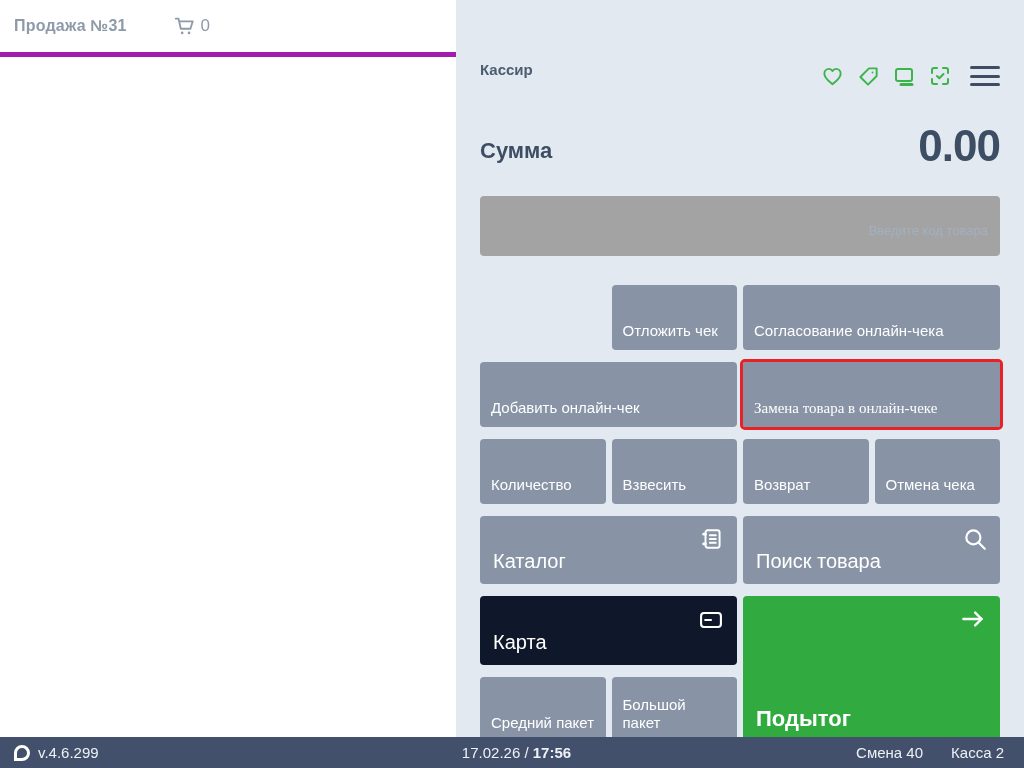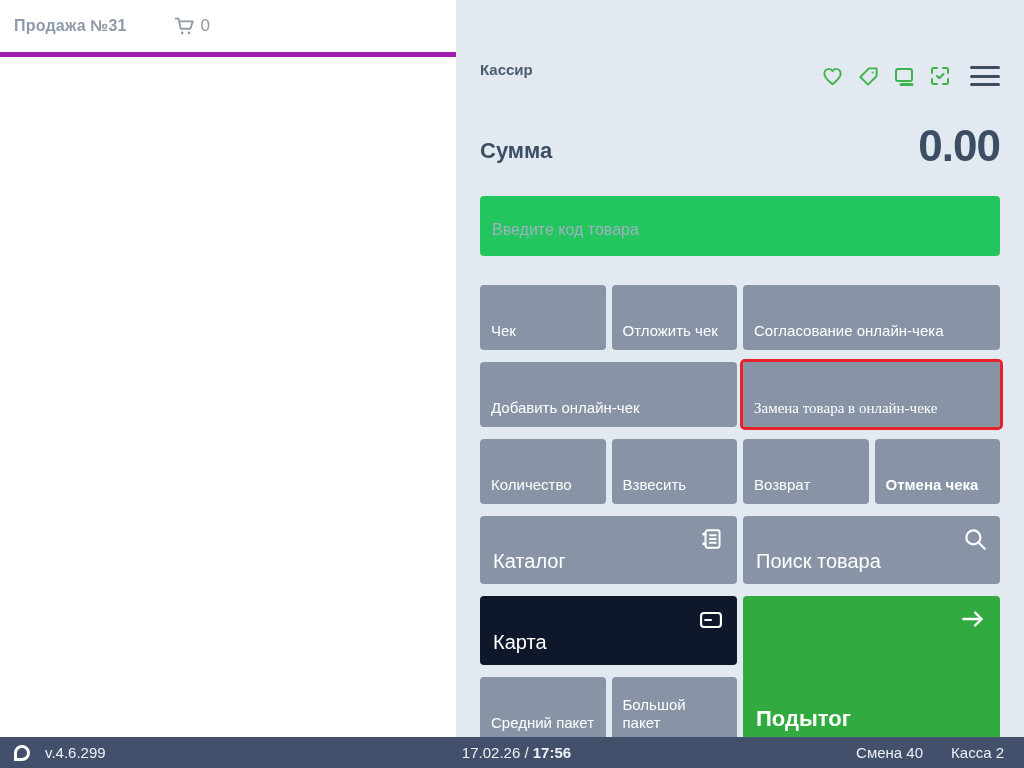--- a/index.html
+++ b/index.html
@@ -39,24 +39,25 @@
   .hicon { width: 24px; height: 24px; display: inline-flex; align-items: center; justify-content: center; cursor: pointer; }
   .hamburger { width: 30px; height: 20px; display: flex; flex-direction: column; justify-content: space-between; margin-left: 6px; cursor: pointer; }
   .hamburger span { display: block; height: 3px; background: #3f4d63; border-radius: 2px; }
 
   .sum-row { display: flex; justify-content: space-between; align-items: flex-end; margin-top: 36px; }
   .sum-label { font-size: 22px; font-weight: bold; color: #3d4e64; padding-bottom: 4px; }
   .sum-value { font-size: 44px; font-weight: bold; color: #3d4e64; letter-spacing: -1px; line-height: 1; }
 
   .code-input {
     margin-top: 28px; width: 520px; height: 60px;
-    background: #22c55e; border: none; border-radius: 4px;
+    background: #a3a3a3; border: none; border-radius: 4px;
     padding: 14px 12px 6px 12px;
-    font-size: 16px; color: #42526a; outline: none;
+    font-size: 13px; color: #42526a; outline: none;
     font-family: "Liberation Sans", sans-serif;
+    text-align: right;
   }
   .code-input::placeholder { color: #a2b0bf; opacity: 1; }
 
   .btn-grid {
     margin-top: 29px; width: 520px;
     display: grid;
     grid-template-columns: repeat(4, 1fr);
     grid-template-rows: 65px 65px 65px 68px 69px 65px;
     column-gap: 6px; row-gap: 12px;
   }
@@ -75,21 +76,21 @@
   .btn .corner-icon { position: absolute; top: 10px; right: 12px; display: inline-flex; }
   .btn-subtotal-label { font-size: 22px; font-weight: bold; }
 
   
   .footer {
     position: absolute; left: 0; bottom: 0; width: 1024px; height: 31px;
     background: #42506b;
     display: flex; align-items: center;
     color: #eef1f6; font-size: 15px;
   }
-  .footer-left { display: flex; align-items: center; gap: 15px; padding-left: 14px; }
+  .footer-left { display: flex; align-items: center; gap: 8px; padding-left: 14px; }
   .logo-mark {
     width: 16px; height: 16px;
     border: 3px solid #ffffff;
     border-radius: 50% 50% 50% 0;
   }
   .footer-center {
     position: absolute; left: 9px; right: 0; text-align: center;
   }
   .footer-center b { font-weight: bold; }
   .footer-right { margin-left: auto; display: flex; gap: 28px; padding-right: 20px; }
@@ -155,23 +156,20 @@
   </div>
 
   <div class="sum-row">
     <span class="sum-label">Сумма</span>
     <span class="sum-value">0.00</span>
   </div>
 
   <input class="code-input" type="text" placeholder="Введите код товара" style="">
 
   <div class="btn-grid">
-    <button class="btn" style="grid-column:1; grid-row:1;">
-      <span>Чек</span>
-    </button>
     <button class="btn" style="grid-column:2; grid-row:1;">
       <span>Отложить чек</span>
     </button>
     <button class="btn" style="grid-column:3/5; grid-row:1;">
       <span>Согласование онлайн-чека</span>
     </button>
 
     <button class="btn" style="grid-column:1/3; grid-row:2;">
       <span>Добавить онлайн-чек</span>
     </button>
@@ -181,21 +179,21 @@
 
     <button class="btn" style="grid-column:1; grid-row:3;">
       <span>Количество</span>
     </button>
     <button class="btn" style="grid-column:2; grid-row:3;">
       <span>Взвесить</span>
     </button>
     <button class="btn" style="grid-column:3; grid-row:3;">
       <span>Возврат</span>
     </button>
-    <button class="btn" style="grid-column:4; grid-row:3;font-weight:bold;">
+    <button class="btn" style="grid-column:4; grid-row:3;">
       <span>Отмена чека</span>
     </button>
 
     <button class="btn btn-big" style="grid-column:1/3; grid-row:4;">
       <span>Каталог</span>
       <span class="corner-icon">
         <svg width="26" height="26" viewBox="0 0 24 24" fill="none" stroke="#ffffff" stroke-width="1.8" stroke-linecap="round" stroke-linejoin="round">
           <rect x="6" y="4" width="13" height="16" rx="2"></rect>
           <line x1="10" y1="8.5" x2="15.5" y2="8.5"></line>
           <line x1="10" y1="12" x2="15.5" y2="12"></line>

